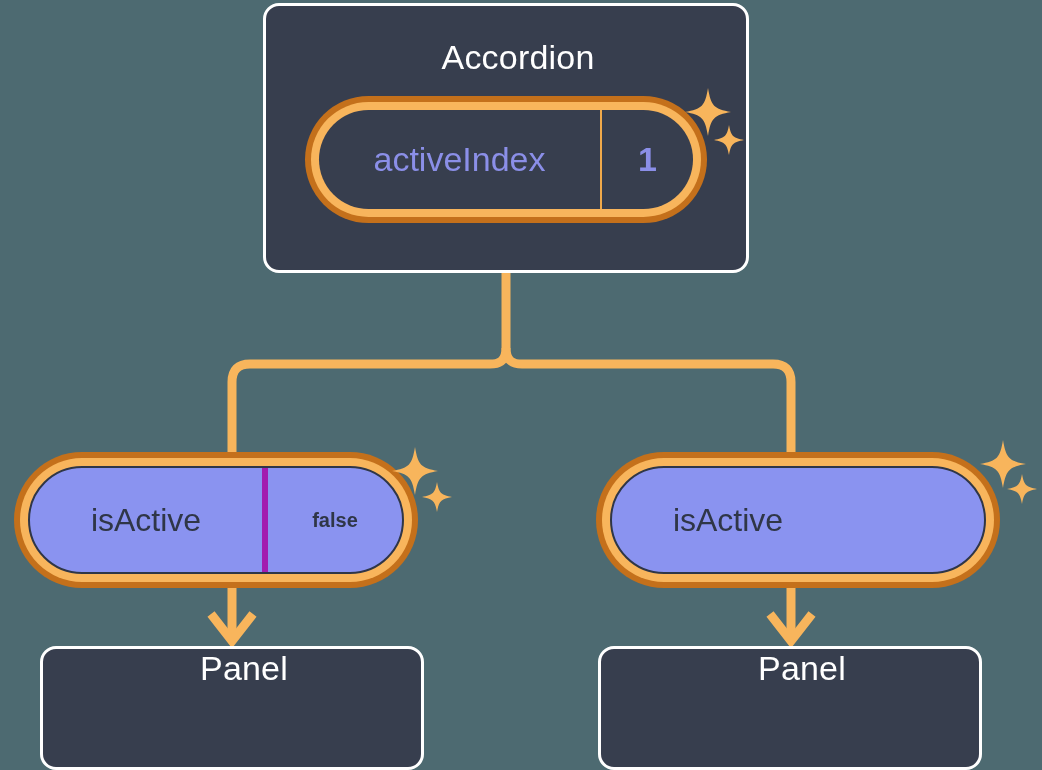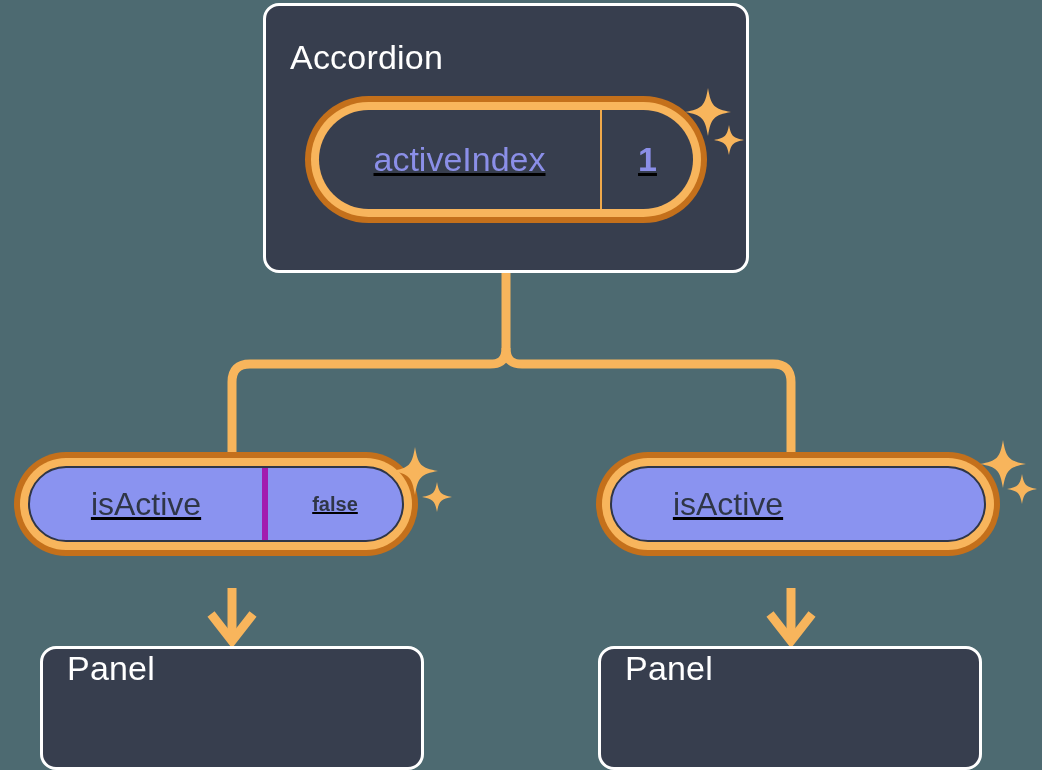--- a/index.html
+++ b/index.html
@@ -44,21 +44,21 @@
     background: #373e4e;
     border: 3px solid #ffffff;
     border-radius: 16px;
     box-sizing: border-box;
     z-index: 4;
   }
   .comp-title {
     color: #ffffff;
     font-size: 34px;
     font-weight: 400;
-    text-align: left;
+    text-align: center;
     letter-spacing: 0.2px;
     white-space: nowrap;
     padding-left: 24px;
   }
 
   #accordion-box {
     left: 263px;
     top: 3px;
     width: 486px;
     height: 270px;
@@ -102,21 +102,20 @@
     background: #f8b55c;
   }
   
   .pill .body {
     position: absolute;
     left: 14px; top: 14px; right: 14px; bottom: 14px;
     border-radius: 999px;
     display: flex;
     align-items: flex-start;
     overflow: hidden;
-    text-decoration: underline;
   }
   .pill .key, .pill .val {
     display: flex;
     align-items: center;
     justify-content: center;
     height: 100%;
     white-space: nowrap;
   }
 
   
@@ -159,21 +158,21 @@
     width: 402px;
     height: 127px;
   }
   #pill-active-index .key { flex: 0 0 281px; }
   #pill-active-index .val { flex: 1 1 auto; }
 
   
   .pill-panel {
     top: 452px;
     width: 404px;
-    height: 104px;
+    height: 136px;
   }
   #pill-left  { left: 14px; }
   #pill-right { left: 596px; }
   .pill-panel .key { flex: 0 0 232px; }
   .pill-panel .val { flex: 1 1 auto; }
 </style>
 </head>
 <body>
 
 <div id="stage">

